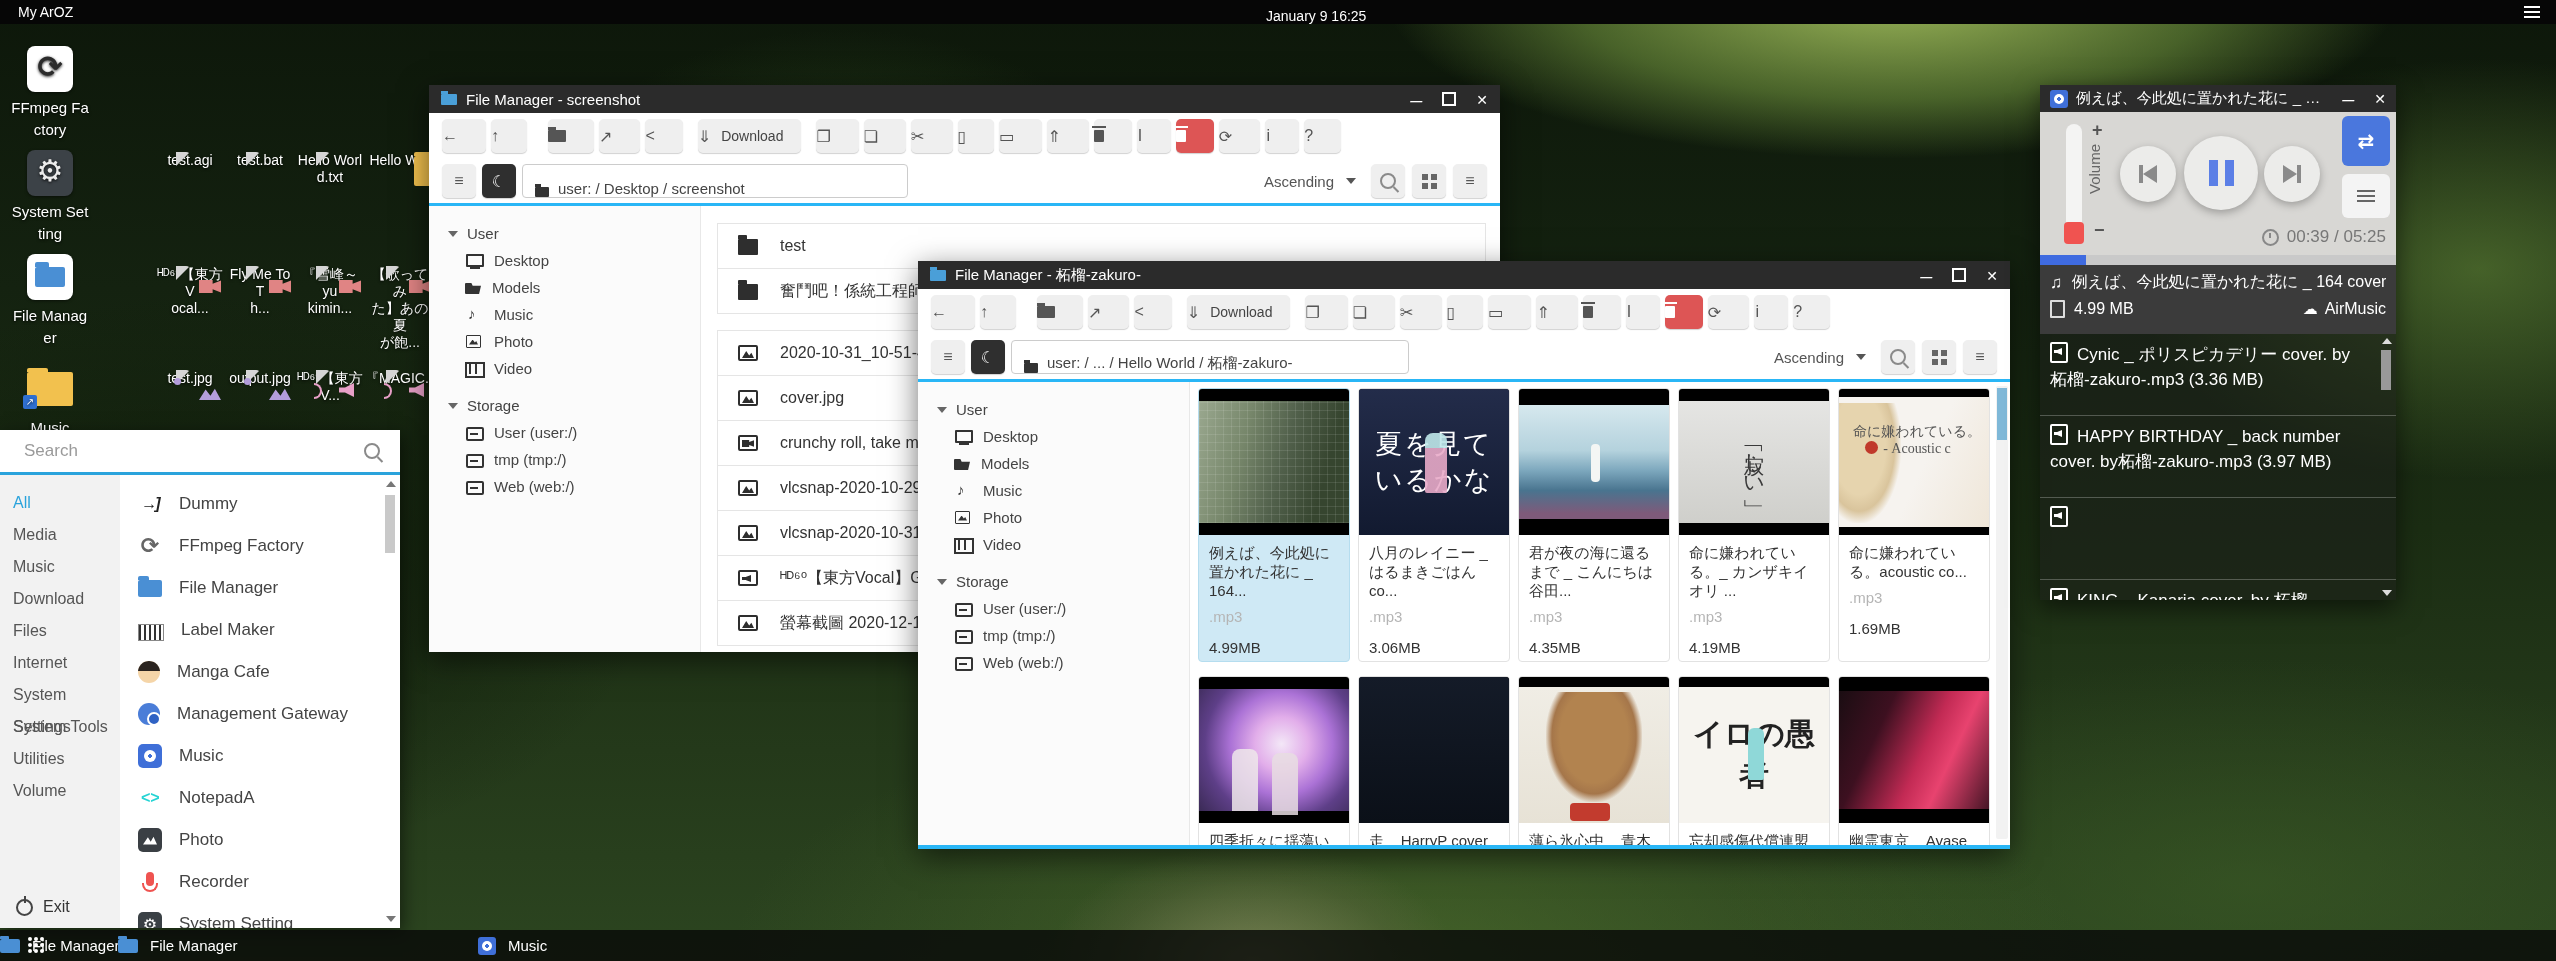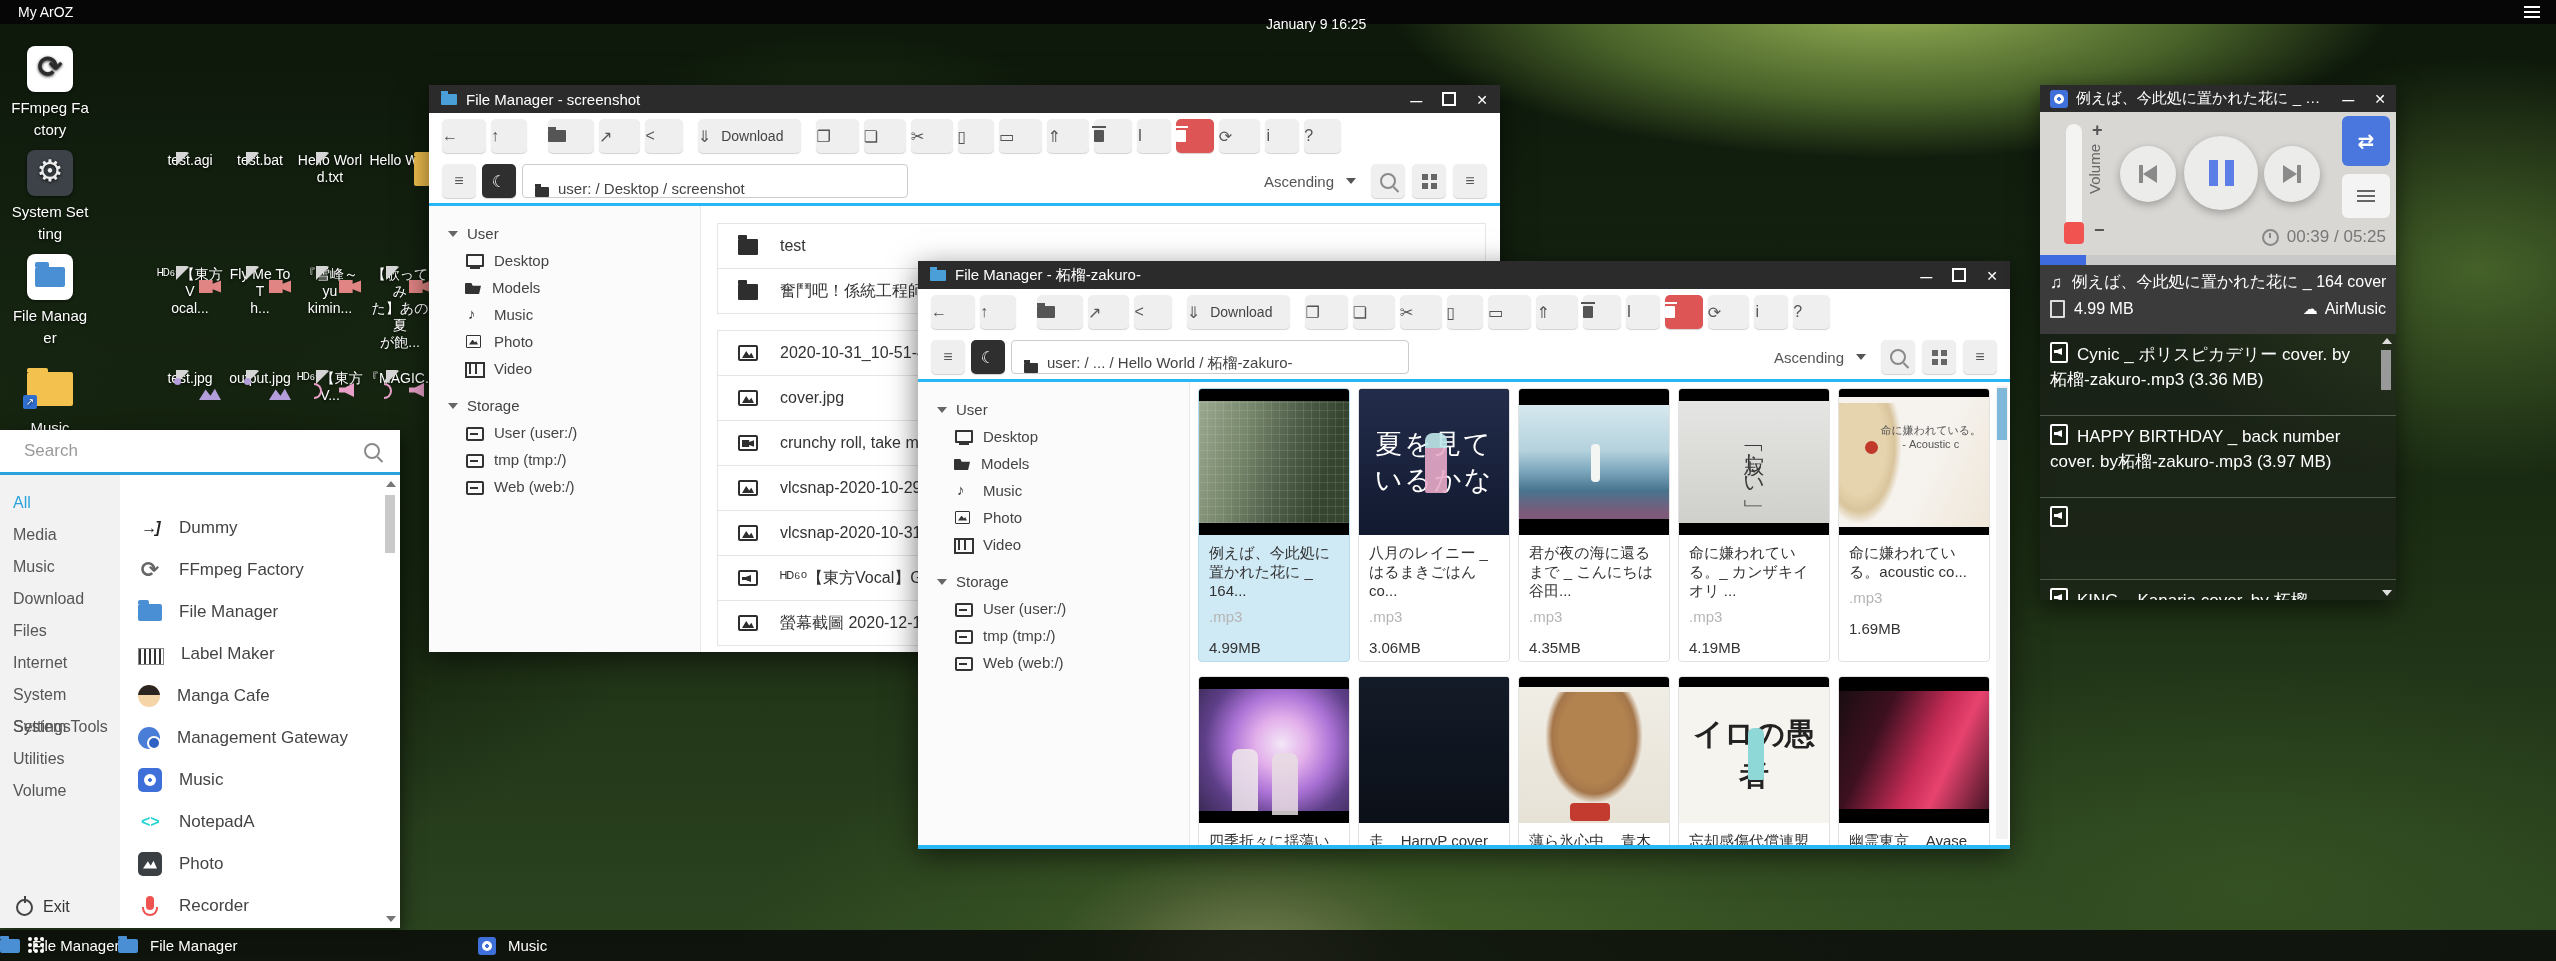--- a/index.html
+++ b/index.html
@@ -12,21 +12,21 @@
       radial-gradient(ellipse 420px 260px at 33% 22%, rgba(52,84,34,0.6), transparent 70%),
       radial-gradient(ellipse 600px 380px at 8% 60%, rgba(14,26,10,0.85), transparent 75%),
       radial-gradient(ellipse 260px 150px at 49% 100%, rgba(154,152,112,0.6), rgba(100,105,70,0.3) 55%, transparent 78%),
       radial-gradient(ellipse 900px 360px at 55% 100%, rgba(86,120,48,0.55), transparent 75%),
       radial-gradient(ellipse 700px 300px at 88% 92%, rgba(60,92,38,0.6), transparent 75%),
       linear-gradient(180deg,#0d170a 0%,#142210 30%,#1b2d13 55%,#24391a 78%,#2c4520 100%);
   }
   
   .topbar{position:absolute;left:0;top:0;right:0;height:24px;background:#060606;color:#fff;z-index:60;}
   .topbar .brand{position:absolute;left:18px;top:4px;font-size:14px;}
-  .topbar .clock{position:absolute;left:1266px;top:16px;font-size:14px;}
+  .topbar .clock{position:absolute;left:1266px;top:8px;font-size:14px;}
   .burger{position:absolute;right:16px;top:6px;width:16px;}
   .burger i{display:block;height:2px;background:#fff;margin-bottom:3px;}
   
   .fold{position:relative;background:var(--fc,#f2c14e);border-radius:2px;display:inline-block;}
   .fold::before{content:"";position:absolute;top:-4px;left:0;width:45%;height:4px;background:inherit;border-radius:2px 2px 0 0;}
   
   .dlarge{position:absolute;left:0;top:24px;width:110px;z-index:1;}
   .dicon{position:absolute;left:2px;width:96px;text-align:center;color:#fff;font-size:15px;line-height:22px;text-shadow:0 1px 3px rgba(0,0,0,.85);cursor:default;}
   .dicon:nth-of-type(1){top:22px;} .dicon:nth-of-type(2){top:126px;}
   .dicon:nth-of-type(3){top:230px;} .dicon:nth-of-type(4){top:342px;}
@@ -61,21 +61,21 @@
   
   .startmenu{position:absolute;left:0;top:430px;width:400px;height:498px;background:#fff;z-index:5;box-shadow:3px 5px 16px rgba(0,0,0,.5);display:flex;flex-direction:column;}
   .smsearch{height:42px;border-bottom:3px solid #2aa3dc;display:flex;align-items:center;padding:0 20px 0 24px;}
   .smsearch .ph{color:#9a9a9a;font-size:17px;flex:1;}
   .mag{width:12px;height:12px;border:2px solid #8a8a8a;border-radius:50%;position:relative;}
   .mag::after{content:"";position:absolute;width:2px;height:7px;background:#8a8a8a;right:-3px;bottom:-6px;transform:rotate(-45deg);}
   .smbody{flex:1;display:flex;position:relative;overflow:hidden;}
   .smcats{width:120px;background:#f2f2f2;padding-top:12px;position:relative;}
   .cat{height:32px;line-height:32px;padding-left:13px;font-size:16px;color:#555;cursor:pointer;}
   .cat.active{color:#2aa3dc;}
-  .smapps{flex:1;padding:8px 18px 0 18px;overflow:hidden;margin-top:24px;}
+  .smapps{flex:1;padding:8px 18px 0 18px;overflow:hidden;}
   .app{height:42px;display:flex;align-items:center;gap:17px;font-size:17px;color:#444;cursor:pointer;}
   .aic{width:24px;height:24px;position:relative;display:flex;align-items:center;justify-content:center;flex:none;}
   .aic.dummy::after{content:"→]";font-weight:bold;font-size:16px;color:#222;letter-spacing:-2px;}
   .aic.ffa::after{content:"⟳";font-weight:bold;font-size:22px;color:#666;}
   .aic.fman{background:#4a8fd4;width:24px;height:17px;border-radius:2px;position:relative;}
   .aic.fman::before{content:"";position:absolute;top:-4px;left:0;width:45%;height:4px;background:#4a8fd4;border-radius:2px 2px 0 0;}
   .aic.lbl{height:15px;margin-top:4px;border:1px solid #888;background:repeating-linear-gradient(90deg,#333 0 2px,#fff 2px 5px);}
   .aic.mgw{background:#4a7dd8;border-radius:50%;width:22px;height:22px;}
   .aic.mgw::after{content:"";position:absolute;right:-1px;bottom:-1px;width:10px;height:10px;border-radius:50%;background:#2f62c4;border:2px solid #fff;}
   .aic.manga{background:#f5d5a8;border-radius:50%;width:22px;height:22px;overflow:hidden;}
@@ -174,21 +174,21 @@
   .art2{top:0;bottom:0;background:linear-gradient(180deg,#232c4a,#121a30);}
   .art2 .arttext{font-size:27px;letter-spacing:2px;}
   .art2::after{content:"";position:absolute;left:44%;top:30%;width:22px;height:60px;background:linear-gradient(180deg,#bfe8ea 0 25%,#e8aac8 25%);border-radius:8px 8px 2px 2px;opacity:.9;}
   .art3{top:16px;bottom:16px;background:linear-gradient(180deg,#d6e8ee 0%,#b4d2dd 40%,#7ba6bc 58%,#49748f 75%,#7e5a7a 95%);}
   .art3::after{content:"";position:absolute;left:48%;top:34%;width:9px;height:38px;background:#f4f6f4;border-radius:4px;}
   .art4{background:linear-gradient(180deg,#e5e5e3,#cfcfcb);}
   .art4 .arttext{color:#3a3a3a;font-size:21px;writing-mode:vertical-rl;}
   .art5{top:8px;bottom:8px;background:linear-gradient(115deg,#f6f3ef 55%,#efe6d8);}
   .art5::before{content:"";position:absolute;left:-8px;top:6px;width:70px;height:120px;background:radial-gradient(ellipse at 40% 35%,#e6d4ae 0 45%,#d9c49c 60%,rgba(217,196,156,0) 72%);}
   .art5::after{content:"";position:absolute;left:26px;top:44px;width:13px;height:13px;border-radius:50%;background:#c0392b;}
-  .art5 .arttext{color:#555;font-size:11px;justify-content:flex-end;align-items:flex-start;padding:26px 8px 8px 0;}
+  .art5 .arttext{color:#555;font-size:14px;justify-content:flex-end;align-items:flex-start;padding:26px 8px 8px 0;font-family:Liberation Serif, serif;}
   .art6{background:radial-gradient(circle at 55% 45%,#f3e7f7 0%,#e2aeea 25%,#ab72d6 48%,#5e3f88 72%,#3a2a55 100%);}
   .art6::after{content:"";position:absolute;left:22%;bottom:0;width:26px;height:62px;background:#efe8ea;border-radius:8px 8px 0 0;box-shadow:40px 4px 0 #e8dde2;opacity:.85;}
   .art7{top:0;bottom:0;background:linear-gradient(180deg,#141b28,#0b1018);}
   .art8{top:10px;bottom:0;background:linear-gradient(180deg,#f0ede5,#e7e2d6);}
   .art8::before{content:"";position:absolute;left:18%;top:4%;width:96px;height:110px;background:radial-gradient(ellipse at 50% 40%,#b2834f 0 50%,#a5764a 62%,rgba(165,118,74,0) 72%);}
   .art8::after{content:"";position:absolute;left:34%;bottom:2px;width:40px;height:18px;background:#c23b2e;border-radius:4px;}
   .art9{top:10px;bottom:0;background:#f6f4ef;}
   .art9 .arttext{color:#222;font-size:30px;font-weight:bold;}
   .art9::after{content:"";position:absolute;left:46%;top:30%;width:16px;height:52px;background:#8fd8d8;border-radius:6px 6px 2px 2px;}
   .art10{top:14px;bottom:14px;background:linear-gradient(115deg,#1a0d12 0%,#3d1020 28%,#c22a54 55%,#e8436f 70%,#451525 100%);}

